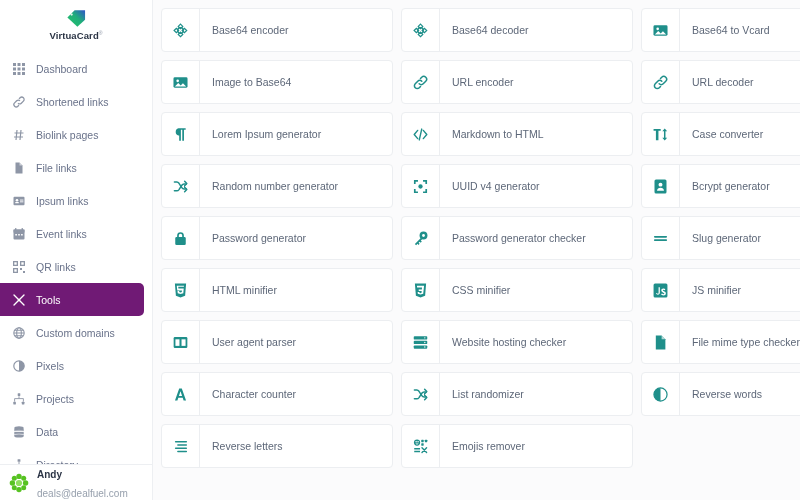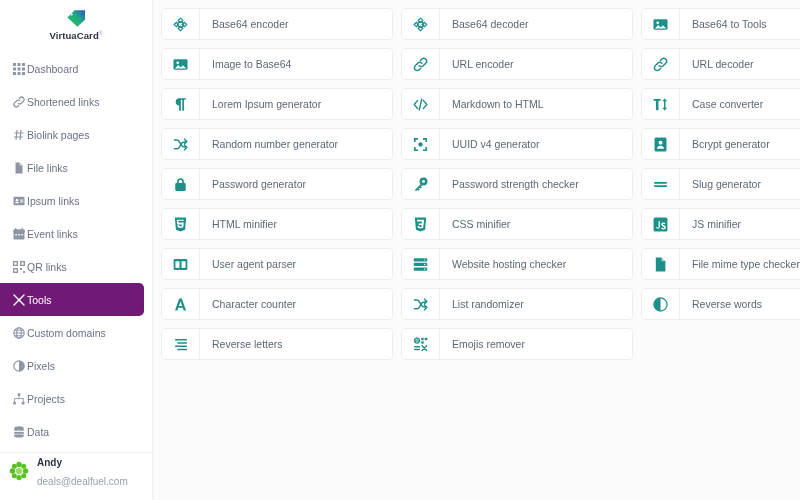--- a/index.html
+++ b/index.html
@@ -32,36 +32,36 @@
   }
   .brand-name sup { font-size: 5px; vertical-align: super; font-weight: normal; color:#8d96a5; }
 
   .nav { padding-top: 6px; }
   .nav-item {
     display: flex; align-items: center;
     height: 33px;
     padding-left: 12px;
     color: #69728a;
     font-size: 10.5px;
-    gap: 2px;
+    gap: 11px;
     border-radius: 0 5px 5px 0;
     margin-right: 8px;
     cursor: pointer;
   }
   .nav-item .ico {
     width: 13px; height: 13px; display: flex;
     align-items: center; justify-content: center;
     color: #8e96a6; flex: 0 0 13px;
   }
   .nav-item.active { background: #701a75; color: #ffffff; }
   .nav-item.active .ico { color: #ffffff; }
   .nav-item .ico svg { display: block; }
 
   .user-box {
-    position: absolute; bottom: 12px; left: 0; right: 0;
+    position: absolute; bottom: 0; left: 0; right: 0;
     height: 36px;
     border-top: 1px solid #edeff2;
     background: #fff;
     display: flex; align-items: center; gap: 7px;
     padding: 0 8px;
   }
   .avatar {
     width: 22px; height: 22px; border-radius: 50%;
     flex: 0 0 22px; position: relative; overflow: hidden;
     background: #ffffff;
@@ -78,21 +78,21 @@
     overflow: hidden;
   }
   .grid {
     display: grid;
     grid-template-columns: repeat(3, 232px);
     column-gap: 8px;
     row-gap: 8px;
     width: 720px;
   }
   .card {
-    height: 32px;
+    height: 44px;
     background: #ffffff;
     border: 1px solid #eceef1;
     border-radius: 4px;
     display: flex; align-items: stretch;
     cursor: pointer;
   }
   .card-ico {
     width: 38px; min-width: 38px;
     border-right: 1px solid #eceef1;
     display: flex; align-items: center; justify-content: center;
@@ -341,21 +341,21 @@
           <div class="card-label">Base64 decoder</div>
         </div>
         <div class="card">
           <div class="card-ico">
             <svg width="15" height="15" viewBox="0 0 16 16" fill="currentColor">
               <rect x="0.5" y="2.5" width="15" height="11" rx="1.4"></rect>
               <circle cx="5" cy="6.2" r="1.4" fill="#fff"></circle>
               <path d="M2 12.3l3.6-3.8 2.6 2.7 2.4-2.5 3.4 3.6z" fill="#fff"></path>
             </svg>
           </div>
-          <div class="card-label">Base64 to Tools</div>
+          <div class="card-label">Base64 to Vcard</div>
         </div>
         <div class="card">
           <div class="card-ico">
             <svg width="15" height="15" viewBox="0 0 16 16" fill="currentColor">
               <rect x="0.5" y="2.5" width="15" height="11" rx="1.4"></rect>
               <circle cx="5" cy="6.2" r="1.4" fill="#fff"></circle>
               <path d="M2 12.3l3.6-3.8 2.6 2.7 2.4-2.5 3.4 3.6z" fill="#fff"></path>
             </svg>
           </div>
           <div class="card-label">Image to Base64</div>
@@ -442,21 +442,21 @@
           <div class="card-label">Password generator</div>
         </div>
         <div class="card">
           <div class="card-ico">
             <svg width="15" height="15" viewBox="0 0 16 16" fill="currentColor">
               <circle cx="11.2" cy="4.8" r="4.2"></circle>
               <circle cx="11.2" cy="4.8" r="1.5" fill="#fff"></circle>
               <path d="M8.6 7.3L2 13.9l1.3 1.3 1.5-1.5 1.1 1.1 1.2-1.2-1.1-1.1 1.1-1.1 1.1 1.1 1.2-1.2-1.1-1.1 1.5-1.5z"></path>
             </svg>
           </div>
-          <div class="card-label">Password strength checker</div>
+          <div class="card-label">Password generator checker</div>
         </div>
         <div class="card">
           <div class="card-ico">
             <svg width="15" height="15" viewBox="0 0 16 16" fill="currentColor">
               <rect x="1" y="5.4" width="14" height="1.7" rx=".85"></rect>
               <rect x="1" y="8.9" width="14" height="1.7" rx=".85"></rect>
             </svg>
           </div>
           <div class="card-label">Slug generator</div>
         </div>

